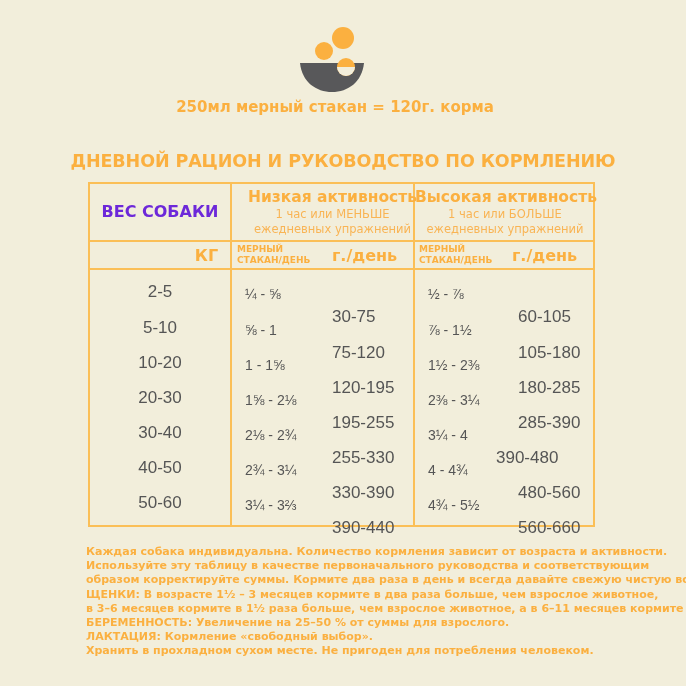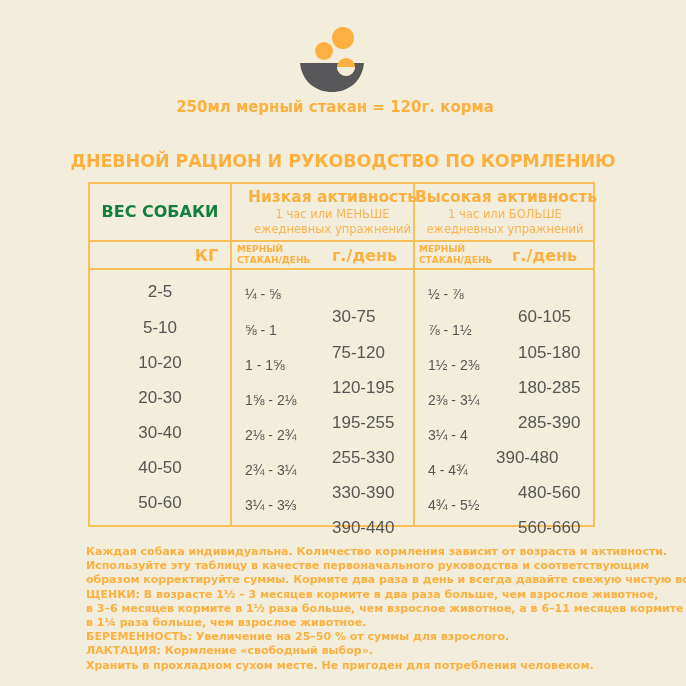--- a/index.html
+++ b/index.html
@@ -21,21 +21,21 @@
     letter-spacing: -0.1px;
   }
   .tbl {
     position: absolute; left: 88px; top: 182px; width: 507px; height: 345px;
     border: 2px solid #fbbf57; box-sizing: border-box;
   }
   .vline { position: absolute; top: 0; bottom: 0; width: 2px; background: #fbbf57; }
   .hline { position: absolute; left: 0; right: 0; height: 2px; background: #fbbf57; }
   .hdr-weight {
     position: absolute; left: 0; width: 140px; top: 18px;
-    text-align: center; font-weight: bold; font-size: 16px; color: #15803d;
+    text-align: center; font-weight: bold; font-size: 16px; color: #6d28d9;
   }
   .hdr-kg {
     position: absolute; left: 0; width: 169px; top: 62px;
     text-align: center; font-weight: bold; font-size: 16px; color: #fbb040; padding-left: 32px;
   }
   .act-block { position: absolute; top: 4px; text-align: center; color: #fbb040; }
   .act-title { font-weight: bold; font-size: 15.5px; line-height: 19px; white-space: nowrap; }
   .act-sub { font-size: 11.5px; line-height: 15px; color: #f9b454; }
   .sub-cup {
     position: absolute; top: 60px; font-weight: bold; font-size: 9px; line-height: 11px;
@@ -150,17 +150,16 @@
     <span class="cell g" style="left:428px">560-660</span>
   </div>
 </div>
 
 <div class="notes">
   <div>Каждая собака индивидуальна. Количество кормления зависит от возраста и активности.</div>
   <div>Используйте эту таблицу в качестве первоначального руководства и соответствующим</div>
   <div>образом корректируйте суммы. Кормите два раза в день и всегда давайте свежую чистую воду.</div>
   <div>ЩЕНКИ: В возрасте 1½ – 3 месяцев кормите в два раза больше, чем взрослое животное,</div>
   <div>в 3–6 месяцев кормите в 1½ раза больше, чем взрослое животное, а в 6–11 месяцев кормите</div>
-  <div>в 1¼ раза больше, чем взрослое животное.</div>
   <div>БЕРЕМЕННОСТЬ: Увеличение на 25–50 % от суммы для взрослого.</div>
   <div>ЛАКТАЦИЯ: Кормление «свободный выбор».</div>
   <div>Хранить в прохладном сухом месте. Не пригоден для потребления человеком.</div>
 </div>
 
 </body></html>

